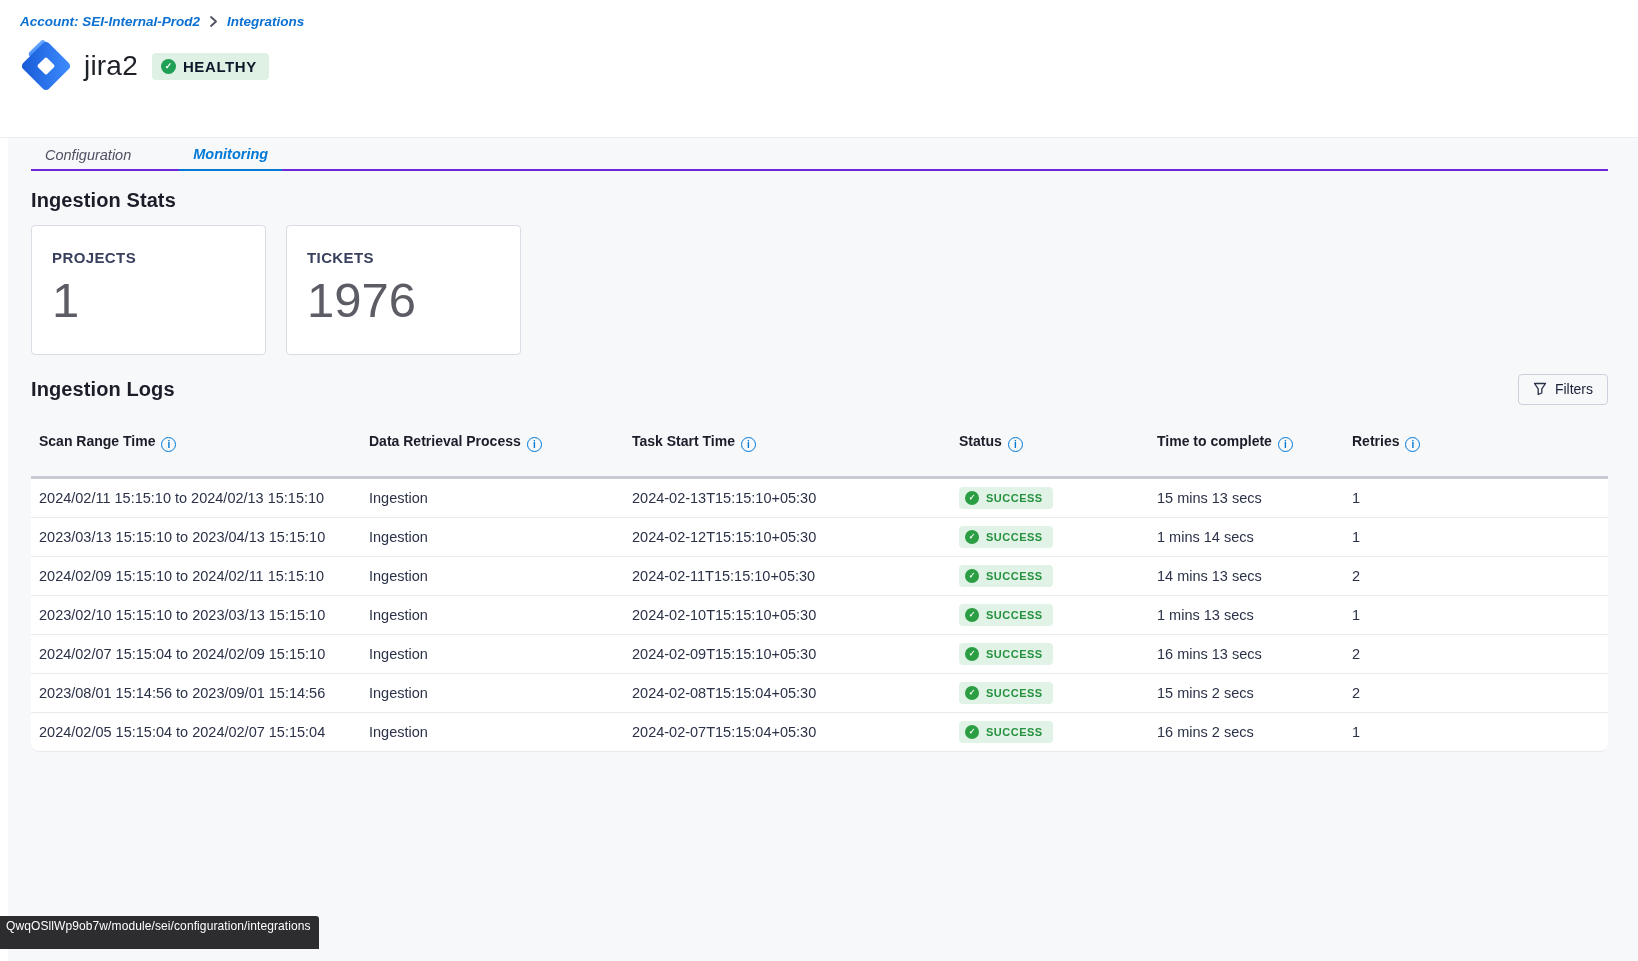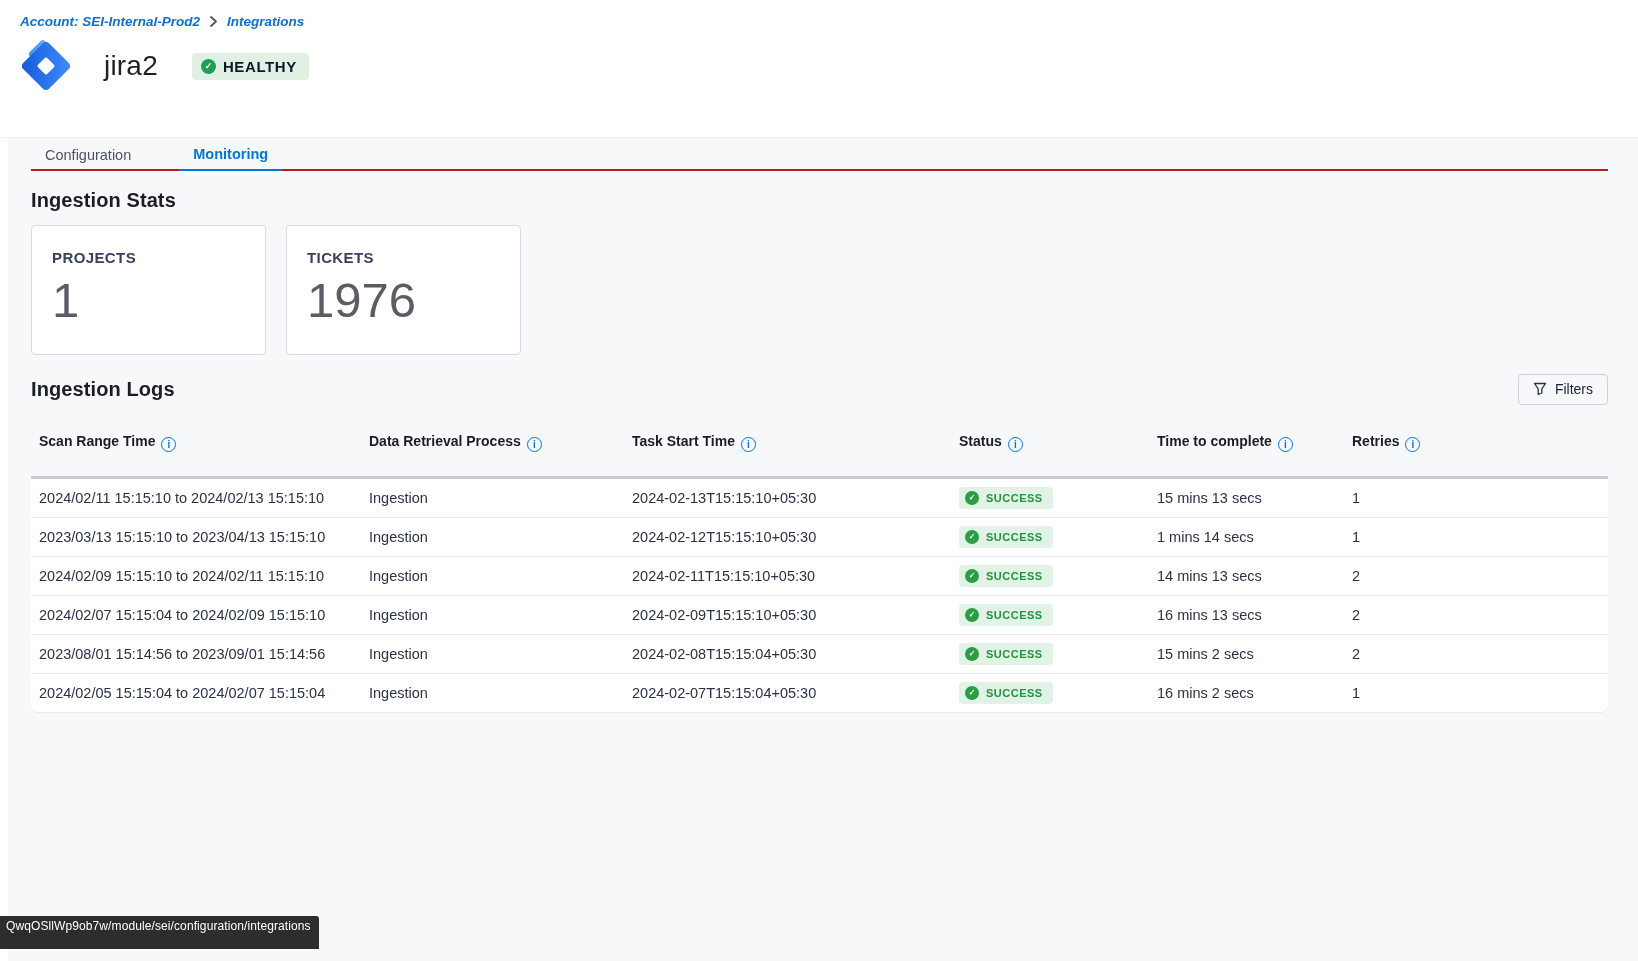--- a/index.html
+++ b/index.html
@@ -10,21 +10,21 @@
     position:relative;
     overflow:hidden;
     color:#1b1d29;
   }
 
   
   .top-header { height:138px; background:#ffffff; padding:14px 0 0 20px; border-bottom:1px solid #ececf2; }
   .breadcrumb { display:flex; align-items:center; gap:9px; font-size:13.5px; font-weight:700;font-style:italic; }
   .breadcrumb a { color:#0b70d0; text-decoration:none; cursor:pointer; }
   .crumb-chev { display:inline-flex; align-items:center; }
-  .title-row { display:flex; align-items:center; margin-top:9px; margin-left:-2px;gap:20px; }
+  .title-row { display:flex; align-items:center; margin-top:9px; margin-left:-2px; }
   .jira-logo { width:56px; height:56px; flex:0 0 auto; }
   .integration-title { font-size:28px; font-weight:500; color:#1f2128; margin-left:10px; letter-spacing:0.2px; }
   .health-badge {
     display:inline-flex; align-items:center; gap:7px;
     background:#def1e4; border-radius:4px; padding:5px 12px 5px 9px; margin-left:14px;
   }
   .health-badge .check-circle { width:15px; height:15px; font-size:9px; background:#1fa055; }
   .health-badge .health-label { font-size:15px; font-weight:700; color:#0f172a; letter-spacing:0.6px; }
 
   .check-circle {
@@ -33,21 +33,21 @@
   }
 
   
   .content {
     position:absolute; top:138px; left:8px; right:0; bottom:0;
     background:#f6f8fa;
   }
   .inner { margin:0 30px 0 23px; }
 
   
-  .tabbar { display:flex; height:33px; border-bottom:2px solid #b91c1c; }
+  .tabbar { display:flex; height:33px; border-bottom:2px solid #6d28d9;font-style:italic; }
   .tab {
     font-size:14.5px; color:#4f5162; padding:0 14px; display:flex; align-items:center;
     cursor:pointer; position:relative; margin-bottom:-2px;
   }
   .tab + .tab { margin-left:34px; }
   .tab.active { color:#0278d5; font-weight:700; border-bottom:2px solid #0278d5; }
 
   .section-heading { font-size:20px; font-weight:700; color:#1b1d29; letter-spacing:0.1px; }
   .stats-heading { margin-top:17px; line-height:24px; }
 
@@ -217,20 +217,33 @@
     <td>
       <span class="status-badge">
         <span class="check-circle">✓</span>
         <span class="status-label">SUCCESS</span>
       </span>
     </td>
     <td>14 mins 13 secs</td>
     <td>2</td>
   </tr>
           <tr>
+    <td>2023/02/10 15:15:10 to 2023/03/13 15:15:10</td>
+    <td>Ingestion</td>
+    <td>2024-02-10T15:15:10+05:30</td>
+    <td>
+      <span class="status-badge">
+        <span class="check-circle">✓</span>
+        <span class="status-label">SUCCESS</span>
+      </span>
+    </td>
+    <td>1 mins 13 secs</td>
+    <td>1</td>
+  </tr>
+          <tr>
     <td>2024/02/07 15:15:04 to 2024/02/09 15:15:10</td>
     <td>Ingestion</td>
     <td>2024-02-09T15:15:10+05:30</td>
     <td>
       <span class="status-badge">
         <span class="check-circle">✓</span>
         <span class="status-label">SUCCESS</span>
       </span>
     </td>
     <td>16 mins 13 secs</td>

